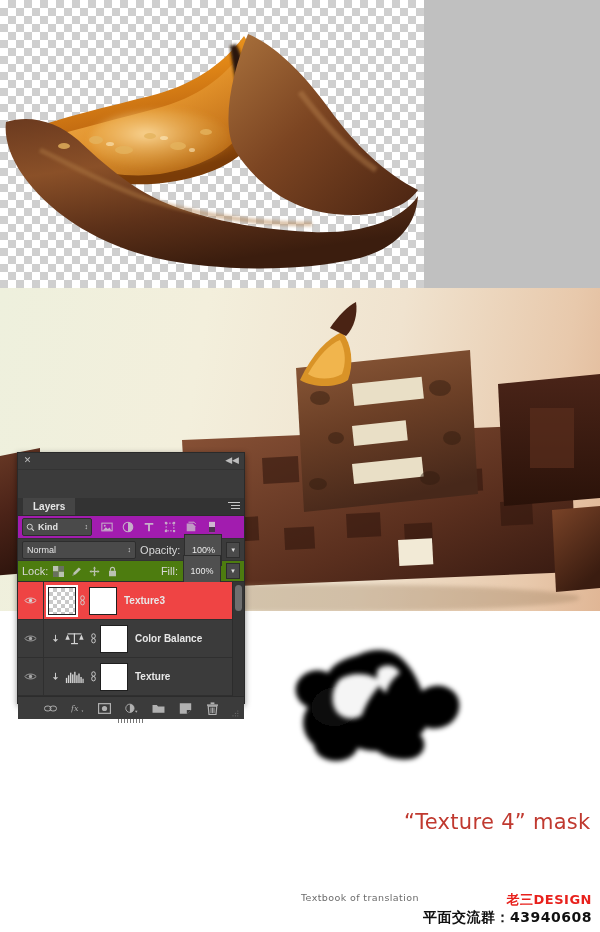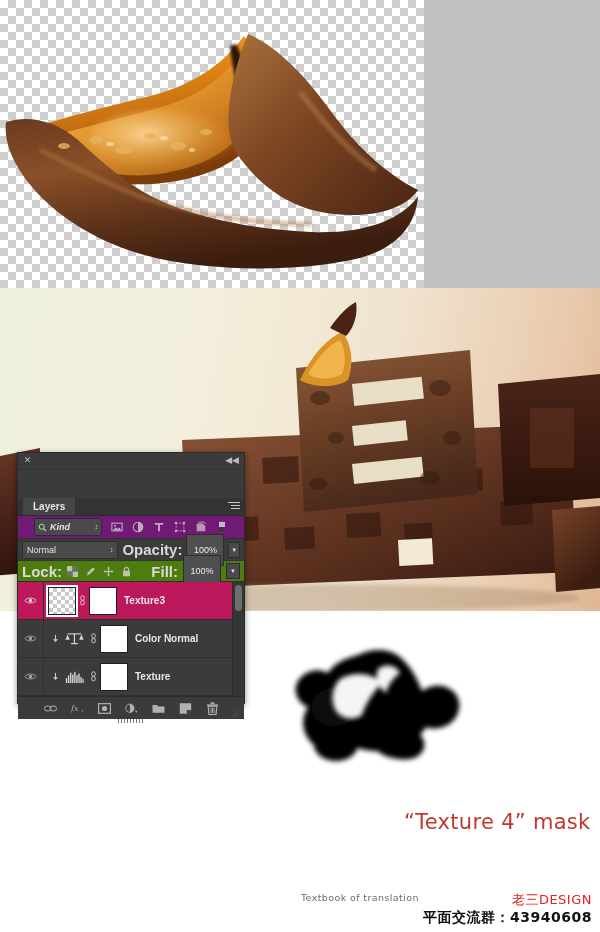--- a/index.html
+++ b/index.html
@@ -50,21 +50,21 @@
     font-family:"DejaVu Sans", sans-serif;
     white-space:nowrap;
   }
   #tb-caption{
     position:absolute;left:301px;top:892px;
     color:#6b6b6b;font-size:9.5px;letter-spacing:.4px;
     font-family:"DejaVu Sans", sans-serif;white-space:nowrap;
   }
   #wm-design{
     position:absolute;right:8px;top:891px;
-    color:#e8211c;font-size:13px;font-weight:normal;
+    color:#e8211c;font-size:13px;font-weight:bold;
     font-family:"DejaVu Sans", sans-serif;white-space:nowrap;letter-spacing:.5px;
   }
   #wm-qq{
     position:absolute;right:8px;top:909px;
     color:#111111;font-size:14px;font-weight:bold;
     font-family:"DejaVu Sans", sans-serif;white-space:nowrap;letter-spacing:.5px;
   }
 
   
   #layers-panel{
@@ -96,43 +96,43 @@
   }
   .pnl-menu{
     position:absolute;right:4px;top:4px;width:12px;height:9px;cursor:pointer;
   }
   .pnl-menu i{display:block;height:1px;background:#c8c8c8;margin-bottom:2px;}
   .pnl-menu i:first-child{width:12px;}
   .pnl-menu i:nth-child(2){width:9px;margin-left:3px;}
   .pnl-menu i:nth-child(3){width:9px;margin-left:3px;}
 
   .filter-row{
-    height:22px;background:#701a75;display:flex;align-items:center;
-    padding:0 16px;border-bottom:1px solid #333;font-style:italic;
+    height:22px;background:#a21caf;display:flex;align-items:center;
+    padding:0 4px;border-bottom:1px solid #333;
   }
   .kind-sel{
     width:62px;height:16px;background:#4a4a4a;border:1px solid #2d2d2d;border-radius:2px;
     display:flex;align-items:center;gap:3px;padding:0 3px;cursor:pointer;
   }
   .kind-sel .lbl{font-size:9px;color:#e2e2e2;font-weight:bold;}
   .kind-sel .arrows{margin-left:auto;font-size:7px;line-height:6px;color:#dcdcdc;text-align:center;}
   .filter-icons{display:flex;align-items:center;gap:9px;margin-left:9px;}
   .fic{width:12px;height:12px;opacity:.82;cursor:pointer;}
 
   .blend-row{
     height:21px;background:#3b3b3b;display:flex;align-items:center;
     padding:0 4px;gap:4px;border-bottom:1px solid #333;
   }
   .blend-sel{
     width:108px;height:16px;background:#4a4a4a;border:1px solid #2d2d2d;border-radius:2px;
     display:flex;align-items:center;padding:0 4px;cursor:pointer;gap:44px;
   }
   .blend-sel .lbl{font-size:9px;color:#e4e4e4;}
   .blend-sel .arrows{margin-left:auto;font-size:7px;line-height:6px;color:#dcdcdc;}
-  .mini-label{font-size:15px;color:#d8d8d8;font-weight:bold;}
+  .mini-label{font-size:11px;color:#d8d8d8;font-weight:normal;}
   .val-box{
     height:14px;min-width:30px;background:#4f4f4f;border:1px solid #2d2d2d;
     font-size:9px;color:#eaeaea;display:flex;align-items:center;justify-content:center;
     padding:8px 3px;cursor:text;
   }
   .val-arrow{
     width:12px;height:14px;background:#4a4a4a;border:1px solid #2d2d2d;
     display:flex;align-items:center;justify-content:center;font-size:6px;color:#ddd;cursor:pointer;
   }
 
@@ -141,21 +141,21 @@
     padding:0 4px;gap:5px;border-bottom:1px solid #2e2e2e;
   }
   .lock-icons{display:flex;align-items:center;gap:7px;}
   .lic{width:11px;height:11px;opacity:.85;cursor:pointer;}
 
   .layer-list{position:relative;background:#3b3b3b;}
   .layer-row{
     height:37px;display:flex;align-items:center;
     border-bottom:1px solid #2f2f2f;position:relative;cursor:pointer;
   }
-  .layer-row.selected{background:#be185d;}
+  .layer-row.selected{background:#ef4444;}
   .eye-cell{width:25px;display:flex;align-items:center;justify-content:center;
     border-right:1px solid #2f2f2f;height:100%;cursor:pointer;}
   .thumb{
     width:26px;height:26px;border:1px solid #1f1f1f;background:#fff;flex:0 0 auto;
   }
   .thumb.sel-outline{outline:2px solid #ffffff;outline-offset:0px;margin-left:4px;}
   .thumb.checker{
     background-color:#ffffff;
     background-image:
       linear-gradient(45deg,#c9c9c9 25%,transparent 25%,transparent 75%,#c9c9c9 75%),
@@ -529,21 +529,21 @@
           <rect x="7" y="13.2" width="8" height="1.4" fill="#d4d4d4"></rect>
         </svg>
       </div>
       <div class="chain">
         <svg width="7" height="11" viewBox="0 0 8 12">
           <rect x="2" y="0.6" width="4" height="5" rx="2" fill="none" stroke="#cfcfcf" stroke-width="1.1"></rect>
           <rect x="2" y="6" width="4" height="5" rx="2" fill="none" stroke="#cfcfcf" stroke-width="1.1"></rect>
         </svg>
       </div>
       <div class="thumb" style="background:#ffffff"></div>
-      <div class="layer-name">Color Normal</div>
+      <div class="layer-name">Color Balance</div>
     </div>
 
     <div class="layer-row">
       <div class="eye-cell">
         <svg width="13" height="9" viewBox="0 0 16 10">
           <path d="M1 5 C4 1,12 1,15 5 C12 9,4 9,1 5 Z" fill="none" stroke="#a9a9a9" stroke-width="1.1"></path>
           <circle cx="8" cy="5" r="2.1" fill="#a9a9a9"></circle>
         </svg>
       </div>
       <div class="adj-indent">

